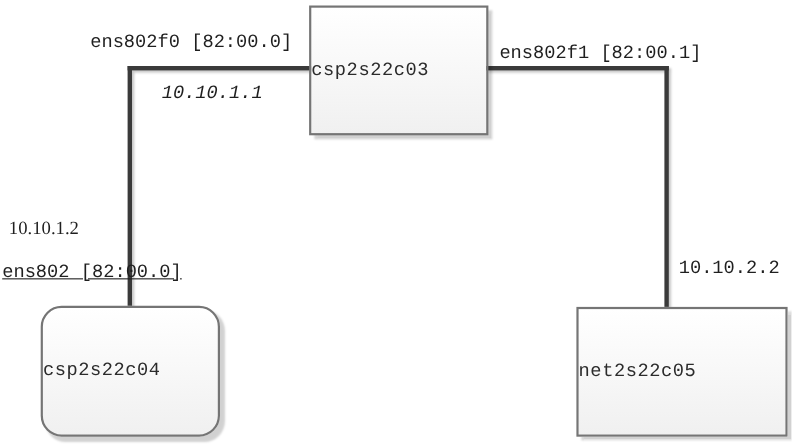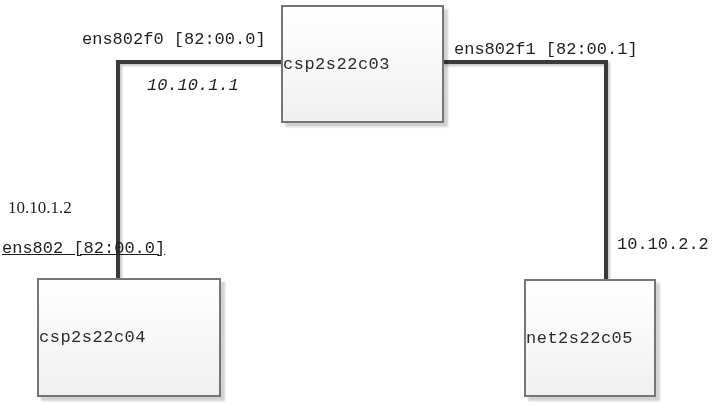--- a/index.html
+++ b/index.html
@@ -47,22 +47,22 @@
   }
   .edge-label {
     position: absolute;
     font-size: 17px;
     line-height: 19px;
     white-space: nowrap;
     color: #1f1f1f;
   }
   
   #node-top    { left: 281px; top: 5px;   width: 163px; height: 118px; }
-  #node-left   { left: 37px;  top: 278px; width: 184px; height: 119px; }
-  #node-right  { left: 524px; top: 279px; width: 132px; height: 118px; }
+  #node-left   { left: 37px;  top: 278px; width: 163px; height: 119px; border-radius: 19px; }
+  #node-right  { left: 524px; top: 279px; width: 192px; height: 118px; }
   
   #edge-left   { left: 116px; top: 60px; width: 167px; height: 218px; }
   #edge-right  { left: 442px; top: 60px; width: 166px; height: 219px; }
   
   #lbl-l-if    { left: 82px;  top: 30px; }
   #lbl-l-ip    { left: 147px; top: 76px; font-style: italic; }
   #lbl-r-if    { left: 454px; top: 40px; }
   #lbl-r-ip    { left: 477px; top: 76px; }
   #lbl-lb-ip   { left: 8px;   top: 198px; font-family: Liberation Serif, serif; }
   #lbl-lb-if   { left: 2px;   top: 239px; text-decoration: underline; }

